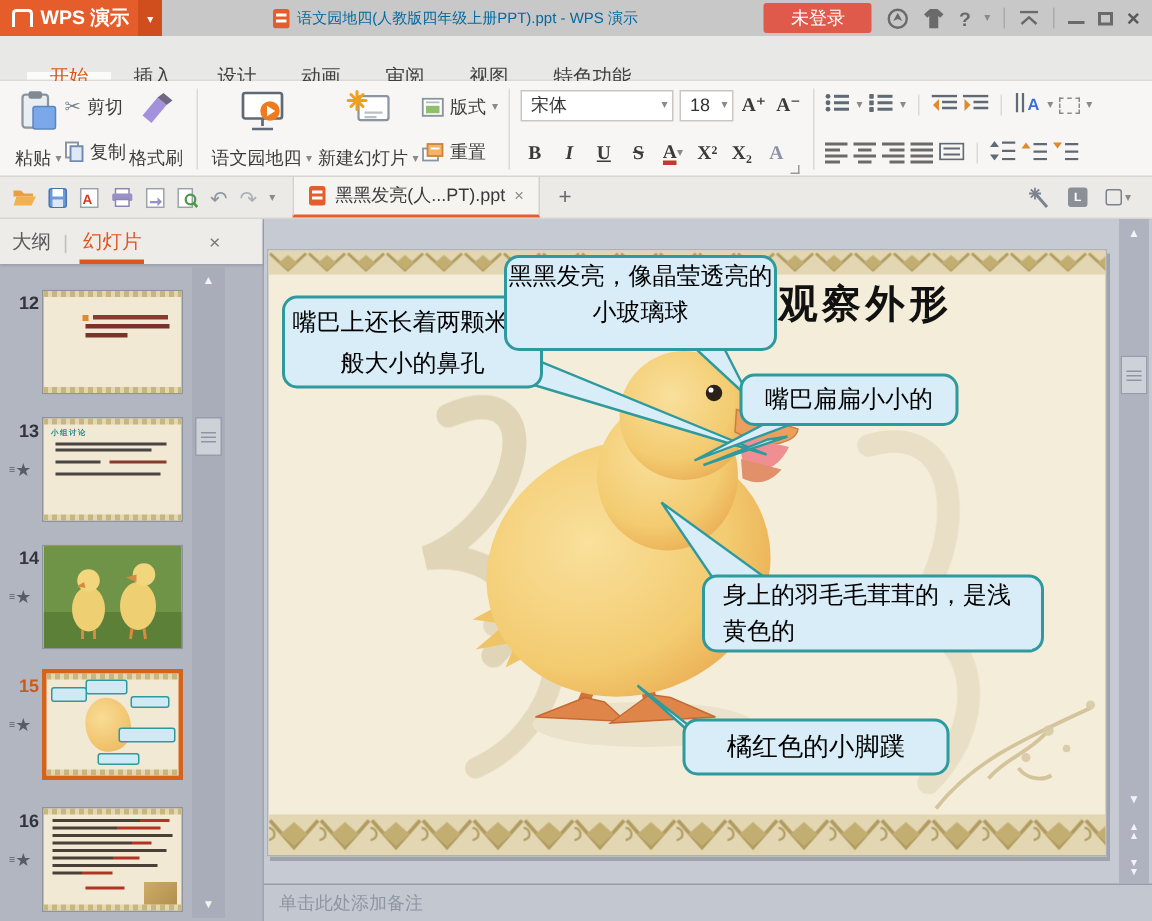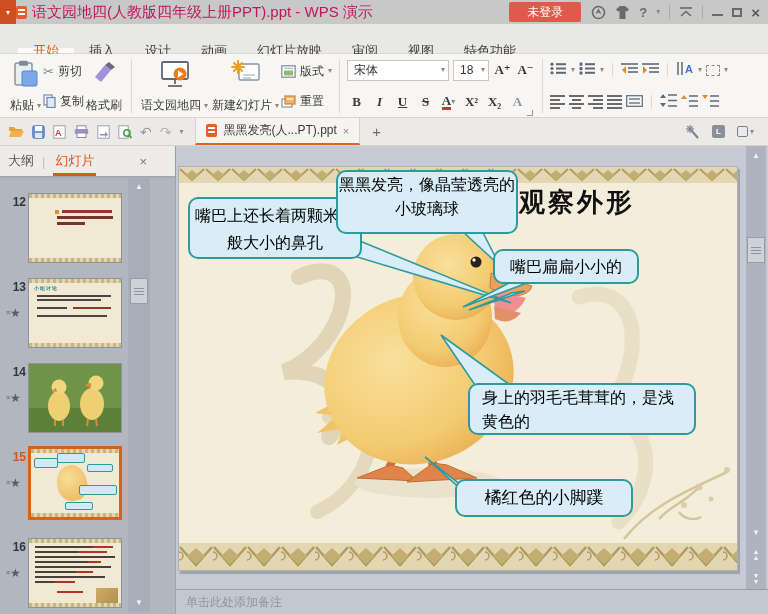--- a/index.html
+++ b/index.html
@@ -4,21 +4,21 @@
 <style>
   html,body{margin:0;padding:0;background:#9aa0aa;}
   *{box-sizing:border-box;font-family:"Liberation Sans","DejaVu Sans",sans-serif;}
   .app{position:relative;width:768px;height:614px;overflow:hidden;background:#c6cad2;-webkit-user-select:none;user-select:none;}
 
   
   .titlebar{position:absolute;left:0;top:0;width:768px;height:24px;background:#c8c8c8;display:flex;align-items:center;}
   .logo{height:24px;background:#e45d2a;color:#fff;display:flex;align-items:center;padding:0 6px 0 8px;font-weight:bold;font-size:13px;}
   .logo .mark{width:14px;height:12px;border:2px solid #fff;border-bottom:none;border-radius:3px 3px 0 0;margin-right:5px;}
   .logo-caret{height:24px;width:16px;background:#d04e1e;color:#fff;display:flex;align-items:center;justify-content:center;font-size:8px;}
-  .doc-title{flex:1;display:flex;align-items:center;justify-content:flex-start;font-size:15px;color:#be185d;gap:5px;white-space:nowrap;overflow:hidden;}
+  .doc-title{flex:1;display:flex;align-items:center;justify-content:center;font-size:10px;color:#0369a1;gap:5px;white-space:nowrap;overflow:hidden;}
   .file-ico{width:11px;height:13px;background:#e45d2a;border-radius:2px;position:relative;flex:0 0 auto;}
   .file-ico:after{content:"";position:absolute;left:2px;top:3px;width:7px;height:2px;background:#fff;box-shadow:0 4px 0 #fff;}
   .login{height:20px;margin:0 10px;border:none;background:#df5a4b;color:#fff;font-size:12px;padding:0 18px;border-radius:2px;}
   .tb-icons{display:flex;align-items:center;gap:9px;padding-right:8px;color:#6a6a6a;}
   .tb-sep{width:1px;height:14px;background:#aaa;}
   .glyph{font-size:12px;color:#6a6a6a;line-height:1;}
   .maxbox{width:10px;height:9px;border:2px solid #6a6a6a;}
   .minbar{width:11px;height:2px;background:#6a6a6a;margin-top:6px;}
   .closex{font-size:15px;color:#5a5a5a;font-weight:bold;}
 
@@ -103,20 +103,24 @@
 
   
   .notesbar{position:absolute;left:176px;top:589px;width:592px;height:25px;background:#c3c7cf;border-top:1px solid #989ea8;display:flex;align-items:center;padding-left:10px;font-size:12px;color:#8f96a2;}
 </style>
 </head>
 <body>
 
 <div class="app">
 
   <div class="titlebar">
+    <div class="logo">
+      <span class="mark"></span>
+      <span>WPS 演示</span>
+    </div>
     <div class="logo-caret">
       <span>▾</span>
     </div>
     <div class="doc-title">
       <span class="file-ico"></span>
       <span>语文园地四(人教版四年级上册PPT).ppt - WPS 演示</span>
     </div>
     <button class="login">未登录</button>
     <div class="tb-icons">
       <svg width="15" height="15" viewBox="0 0 15 15">
@@ -138,21 +142,20 @@
       <span class="maxbox"></span>
       <span class="closex">×</span>
     </div>
   </div>
 
   <div class="tabrow">
     <div class="rtab active">开始</div>
     <div class="rtab">插入</div>
     <div class="rtab">设计</div>
     <div class="rtab">动画</div>
-    <div class="rtab">幻灯片放映</div>
     <div class="rtab">审阅</div>
     <div class="rtab">视图</div>
     <div class="rtab">特色功能</div>
   </div>
 
   <div class="ribbon">
 
     <div class="rcol">
       <span class="big">
         <svg width="26" height="28" viewBox="0 0 26 28">

